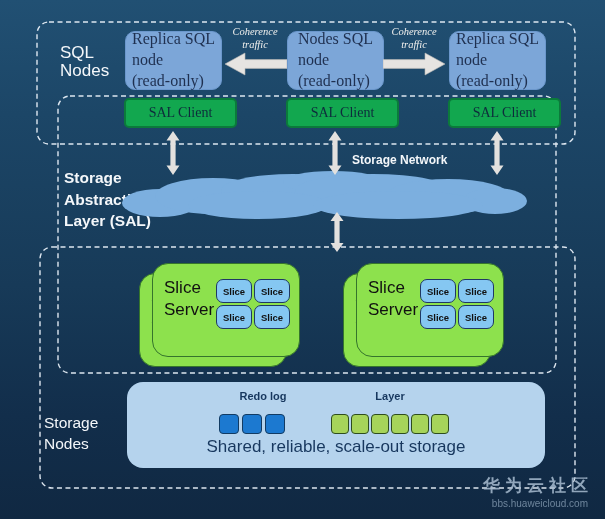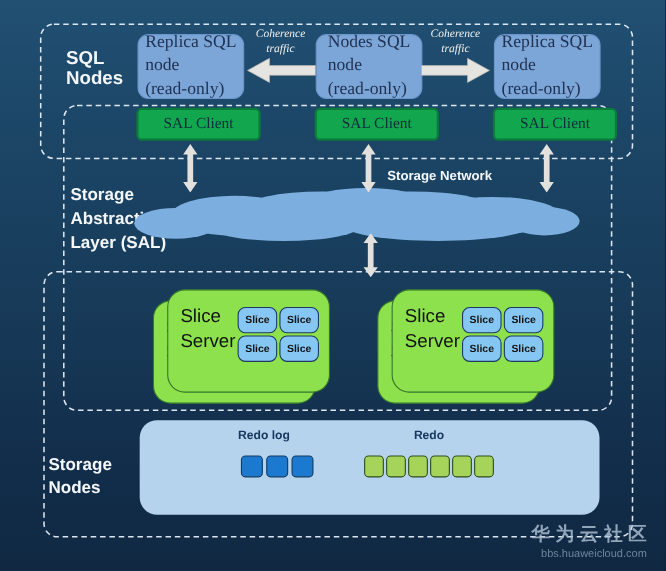--- a/index.html
+++ b/index.html
@@ -6,21 +6,21 @@
   .stage{
     position:relative;width:605px;height:519px;overflow:hidden;
     font-family:"Liberation Sans",sans-serif;
     background:linear-gradient(180deg,#215073 0%,#1c4667 22%,#173a58 55%,#122e4b 80%,#102842 100%);
   }
   .abs{position:absolute;}
   .pre{white-space:pre-line;}
   svg{display:block;}
 
   
-  .region-label{color:#f4f7fa;font-weight:700;}
+  .region-label{color:#f4f7fa;font-weight:400;}
   .lbl-sql{left:60px;top:44px;font-size:17px;line-height:18px;}
   .lbl-sal{left:64px;top:167px;font-size:15.5px;line-height:21.5px;font-weight:600;}
   .lbl-stnodes{left:44px;top:412px;font-size:15.5px;line-height:21px;}
 
   
   .sqlnode{
     top:31px;width:95px;height:57px;background:#7ca6d8;border:1px solid #6b97cc;
     border-radius:10px;color:#1f3050;
     font-family:"Liberation Serif",serif;font-size:16px;line-height:1.3;
     display:flex;align-items:center;justify-content:center;text-align:left;
@@ -172,33 +172,34 @@
       <div class="abs chip-grid">
         <div class="chip">Slice</div>
         <div class="chip">Slice</div>
         <div class="chip">Slice</div>
         <div class="chip">Slice</div>
       </div>
     </div>
   </div>
 
   <div class="abs storagebox">
-    <div class="abs mini-label" style="left:73px;">Redo log</div>
+    <div class="abs mini-label" style="left:96px;">Redo log</div>
     <div class="abs sq sq-redo" style="left:92px;"></div>
     <div class="abs sq sq-redo" style="left:115px;"></div>
     <div class="abs sq sq-redo" style="left:138px;"></div>
 
-    <div class="abs mini-label" style="left:223px;">Redo</div>
+    <div class="abs mini-label" style="left:223px;">Layer</div>
     <div class="abs sq sq-page" style="left:204px;"></div>
     <div class="abs sq sq-page" style="left:224px;"></div>
     <div class="abs sq sq-page" style="left:244px;"></div>
     <div class="abs sq sq-page" style="left:264px;"></div>
     <div class="abs sq sq-page" style="left:284px;"></div>
     <div class="abs sq sq-page" style="left:304px;"></div>
 
+    <div class="abs storage-caption">Shared, reliable, scale-out storage</div>
   </div>
 
   <div class="abs watermark">
     <div class="wm-title">华为云社区</div>
     <div class="wm-url">bbs.huaweicloud.com</div>
   </div>
 
 </div>
 
 </body></html>

